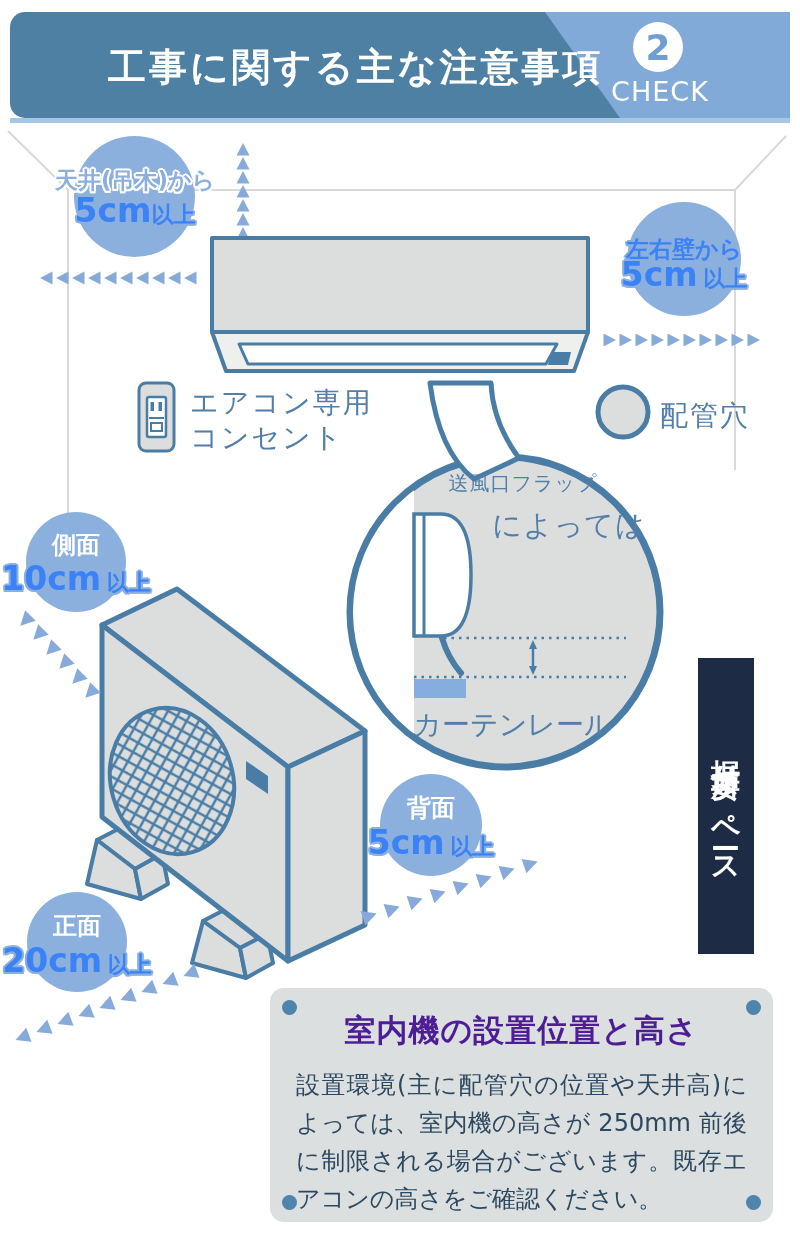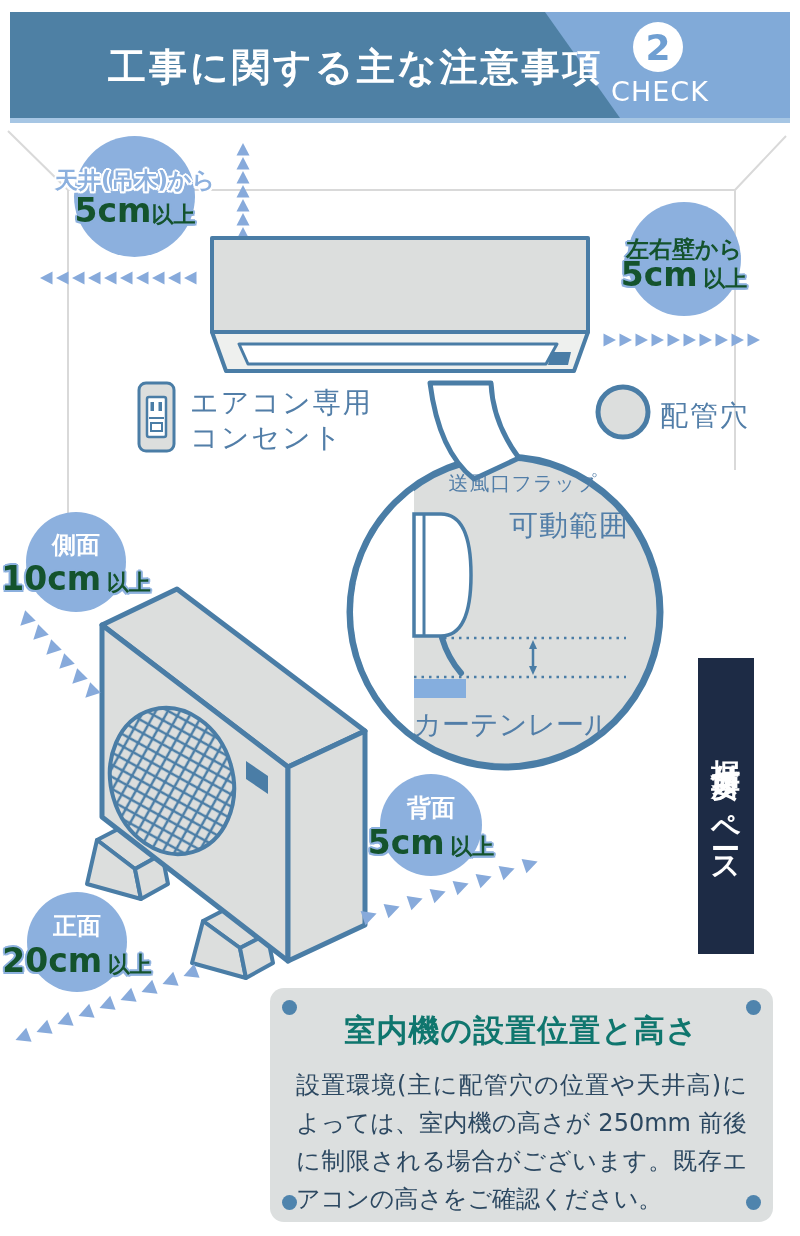--- a/index.html
+++ b/index.html
@@ -1,40 +1,40 @@
 <!DOCTYPE html>
 <html lang="ja"><head>
 <meta charset="utf-8">
 <style>
   html,body{margin:0;padding:0;background:#fff;}
   .page{position:relative;width:800px;height:1236px;background:#fff;overflow:hidden;
         font-family:"DejaVu Sans","Liberation Sans",sans-serif;}
   .art{position:absolute;left:0;top:0;z-index:1;}
 
   
-  .banner{position:absolute;left:10px;top:12px;width:780px;height:106px;background:#4e80a4;z-index:2;}
+  .banner{position:absolute;left:10px;top:12px;width:780px;height:106px;background:#4e80a4;z-index:2;border-radius:15px;}
   .banner-accent{position:absolute;left:535px;top:0;width:245px;height:106px;background:#81aad8;
         clip-path:polygon(0 0,100% 0,100% 100%,75px 100%);}
   .banner-title{position:absolute;left:98px;top:30px;margin:0;font-size:38px;font-weight:bold;
         color:#fff;letter-spacing:3px;white-space:nowrap;}
   .badge-circle{position:absolute;left:623px;top:10px;width:50px;height:50px;border-radius:50%;
         background:#fff;display:flex;align-items:center;justify-content:center;
         font-size:36px;font-weight:bold;color:#6f9fd2;}
   .badge-label{position:absolute;left:585px;top:64px;width:130px;text-align:center;
         color:#fff;font-size:27px;letter-spacing:1px;}
   .banner-strip{position:absolute;left:10px;top:118px;width:780px;height:5px;background:#a6c6e4;z-index:2;}
 
   
   .lbl-circle{position:absolute;border-radius:50%;background:#8cb0de;z-index:2;}
   .lbl-text{position:absolute;transform:translateX(-50%);white-space:nowrap;text-align:center;
         font-weight:bold;z-index:3;line-height:1;}
   .t-bluefill{color:#8cb0de;
         text-shadow:-2px 0 #fff,2px 0 #fff,0 -2px #fff,0 2px #fff,
         -1.5px -1.5px #fff,1.5px -1.5px #fff,-1.5px 1.5px #fff,1.5px 1.5px #fff;}
-  .t-whitefill{color:#14532d;
+  .t-whitefill{color:#3b82f6;
         text-shadow:-2px 0 #8cb0de,2px 0 #8cb0de,0 -2px #8cb0de,0 2px #8cb0de,
         -1.5px -1.5px #8cb0de,1.5px -1.5px #8cb0de,-1.5px 1.5px #8cb0de,1.5px 1.5px #8cb0de;}
   .t-plain{color:#fff;}
   .val{font-size:33px;}
   .suf{font-size:22px;}
 
   
   .ann{position:absolute;color:#527ea8;white-space:nowrap;z-index:3;letter-spacing:2px;}
 
   
@@ -45,21 +45,21 @@
   
   .side-banner{position:absolute;left:698px;top:658px;width:56px;height:296px;background:#1d2b45;
         display:flex;align-items:center;justify-content:center;z-index:3;}
   .side-banner span{writing-mode:vertical-rl;color:#fff;font-size:29px;font-weight:bold;
         letter-spacing:5px;}
 
   
   .notice{position:absolute;left:270px;top:988px;width:503px;height:234px;background:#dcdfdf;
         border-radius:14px;z-index:3;}
   .notice-dot{position:absolute;width:15px;height:15px;border-radius:50%;background:#4f84ad;}
-  .notice-title{margin:22px 0 0 0;text-align:center;font-size:31px;font-weight:bold;color:#0f766e;
+  .notice-title{margin:22px 0 0 0;text-align:center;font-size:31px;font-weight:bold;color:#4c1d95;
         letter-spacing:1px;font-family:Liberation Serif, serif;}
   .notice-body{margin:14px 26px 0 26px;font-size:24px;line-height:38px;color:#2c4861;
         text-align:justify;}
 </style>
 </head>
 <body>
 
 <div class="page">
 
   <svg class="art" width="800" height="1236" viewBox="0 0 800 1236">
@@ -224,21 +224,21 @@
   <div class="lbl-text" style="left:684px;top:258px;">
     <span class="val t-whitefill">5cm</span> <span class="suf t-whitefill">以上</span>
   </div>
 
   <div class="ann" style="left:190px;top:419px;font-size:28px;">コンセント</div>
   <div class="ann" style="left:190px;top:384px;font-size:28px;">エアコン専用</div>
 
   <div class="ann" style="left:660px;top:397px;font-size:28px;text-align:center;">配管穴</div>
 
   <div class="mag-text" style="left:523px;top:470px;font-size:20px;letter-spacing:1px;">送風口フラップ</div>
-  <div class="mag-text" style="left:569px;top:506px;font-size:29px;letter-spacing:1px;">可動範囲</div>
+  <div class="mag-text" style="left:569px;top:506px;font-size:29px;letter-spacing:1px;">によっては</div>
   <div class="mag-text" style="left:513px;top:706px;font-size:28px;">カーテンレール</div>
 
   <div class="lbl-circle" style="left:26px;top:512px;width:100px;height:100px;"></div>
   <div class="lbl-text t-plain" style="left:76px;top:533px;font-size:24px;">側面</div>
   <div class="lbl-text" style="left:76px;top:562px;">
     <span class="val t-whitefill">10cm</span> <span class="suf t-whitefill">以上</span>
   </div>
 
   <div class="lbl-circle" style="left:380px;top:774px;width:102px;height:102px;"></div>
   <div class="lbl-text t-plain" style="left:431px;top:796px;font-size:24px;">背面</div>

